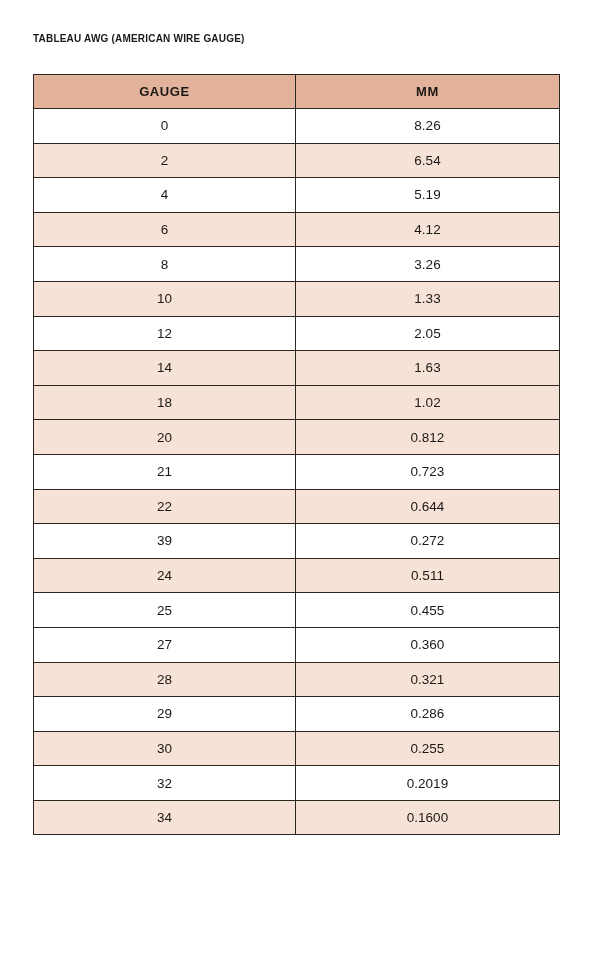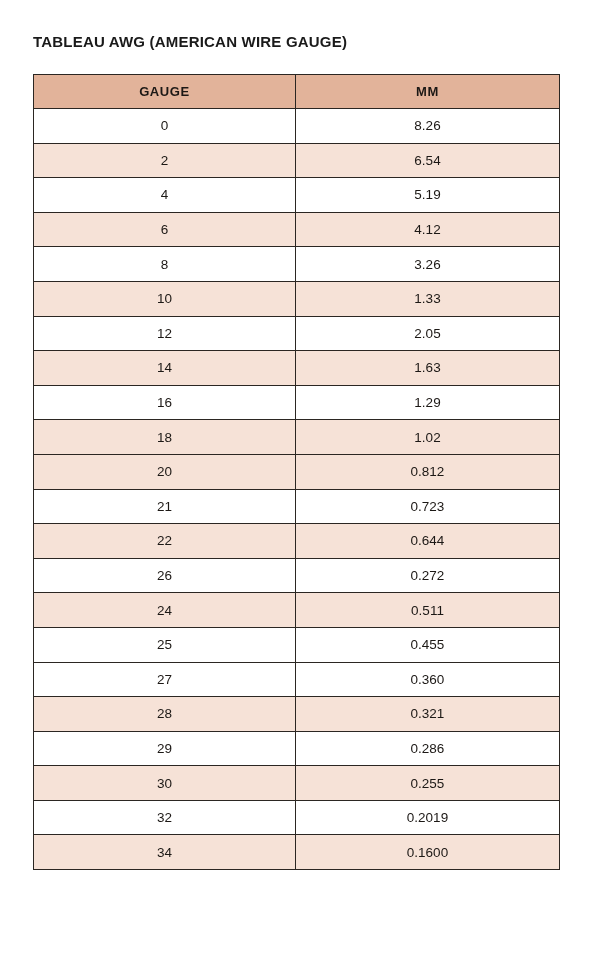--- a/index.html
+++ b/index.html
@@ -31,21 +31,21 @@
   .page {
     position: relative;
     z-index: 1;
     padding: 0;
   }
 
   .page-title {
     position: absolute;
     left: 33px;
     top: 33px;
-    font-size: 15px;
+    font-size: 10px;
     font-weight: bold;
     letter-spacing: 0.2px;
     color: #1a1a1a;
     white-space: nowrap;
   }
 
   .awg-table {
     position: absolute;
     left: 33px;
     top: 74px;
@@ -131,42 +131,38 @@
           <td>1.33</td>
         </tr>
         <tr class="row-odd">
           <td>12</td>
           <td>2.05</td>
         </tr>
         <tr class="row-even">
           <td>14</td>
           <td>1.63</td>
         </tr>
-        <tr class="row-odd">
-          <td>16</td>
-          <td>1.29</td>
-        </tr>
         <tr class="row-even">
           <td>18</td>
           <td>1.02</td>
         </tr>
         <tr class="row-even">
           <td>20</td>
           <td>0.812</td>
         </tr>
         <tr class="row-odd">
           <td>21</td>
           <td>0.723</td>
         </tr>
         <tr class="row-even">
           <td>22</td>
           <td>0.644</td>
         </tr>
         <tr class="row-odd">
-          <td>26</td>
+          <td>39</td>
           <td>0.272</td>
         </tr>
         <tr class="row-even">
           <td>24</td>
           <td>0.511</td>
         </tr>
         <tr class="row-odd">
           <td>25</td>
           <td>0.455</td>
         </tr>

